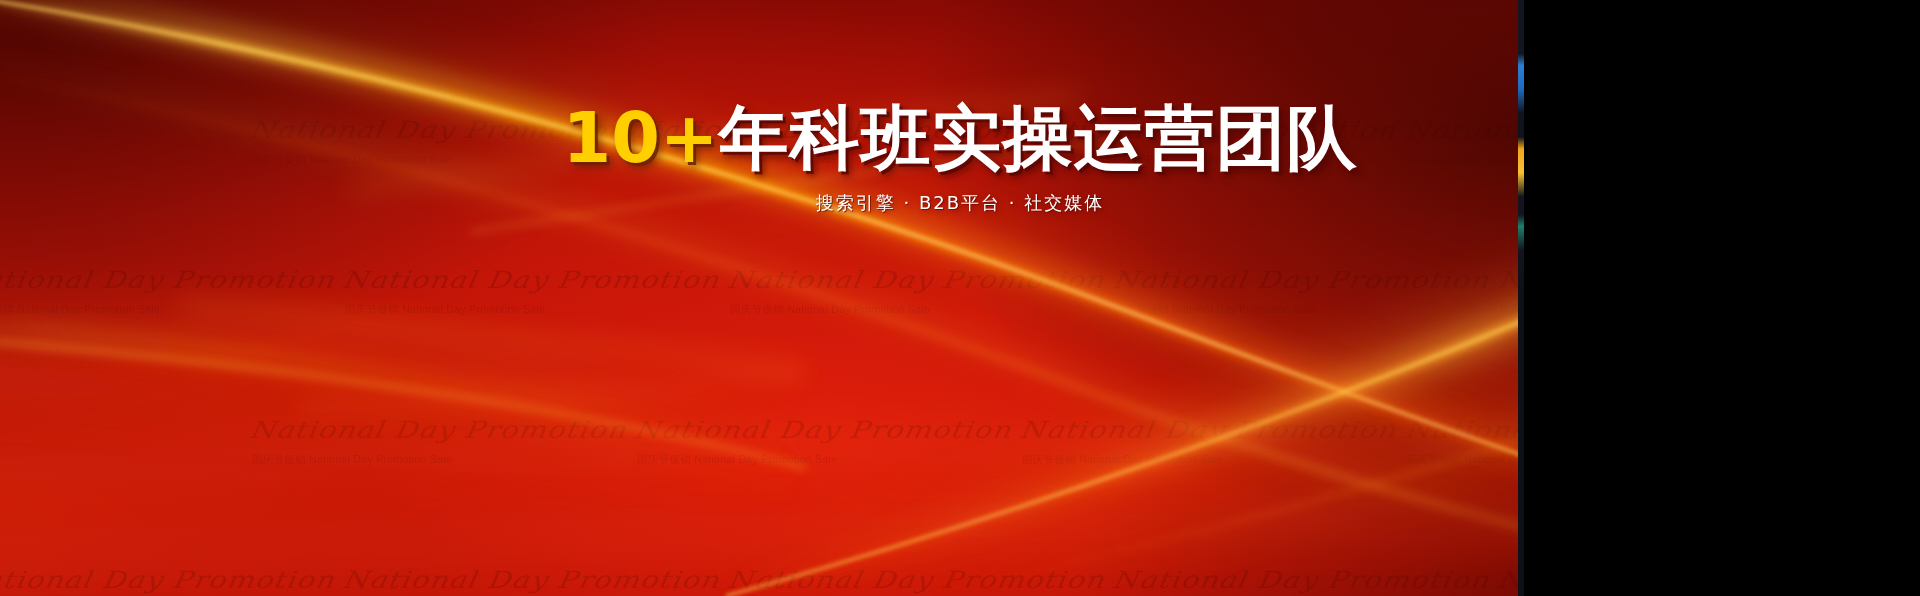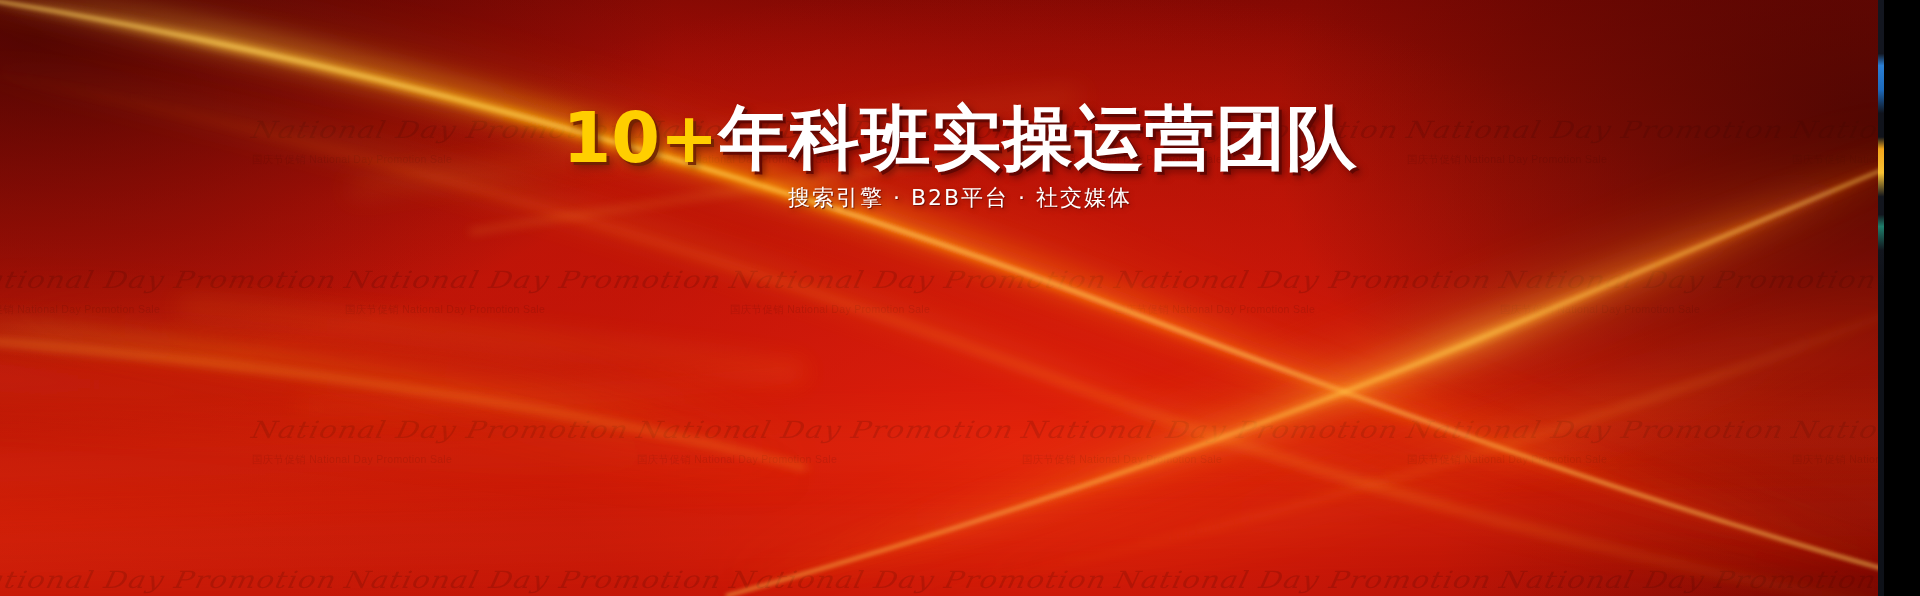--- a/index.html
+++ b/index.html
@@ -8,21 +8,21 @@
     width:1920px;
     height:596px;
     overflow:hidden;
     background:#000;
     font-family:"Liberation Sans", sans-serif;
   }
 
   
   #banner {
     position:relative;
-    width:1884px;
+    width:1524px;
     height:596px;
     overflow:hidden;
     background:#9e0d05;
   }
 
   
   .bg-base {
     position:absolute; inset:0;
     background:
       radial-gradient(ellipse 1100px 620px at 54% 74%,
@@ -140,23 +140,23 @@
     line-height:1.05;
     white-space:nowrap;
     letter-spacing:2px;
     color:#ffc400;
     text-shadow:
        2px 2px 0   rgba(118,34,2,0.70),
        3px 3px 6px rgba(90,16,1,0.45);
   }
 
   .tagline {
-    margin-top:12px;
+    margin-top:20px;
     font-family:"DejaVu Sans", sans-serif;
-    font-size:22px;
+    font-size:18px;
     line-height:1.05;
     white-space:nowrap;
     letter-spacing:2px;
     color:#ffffff;
     text-shadow:
        1px 1px 0   rgba(100,8,2,0.70),
        2px 2px 5px rgba(80,6,1,0.45);
   }
 
   

